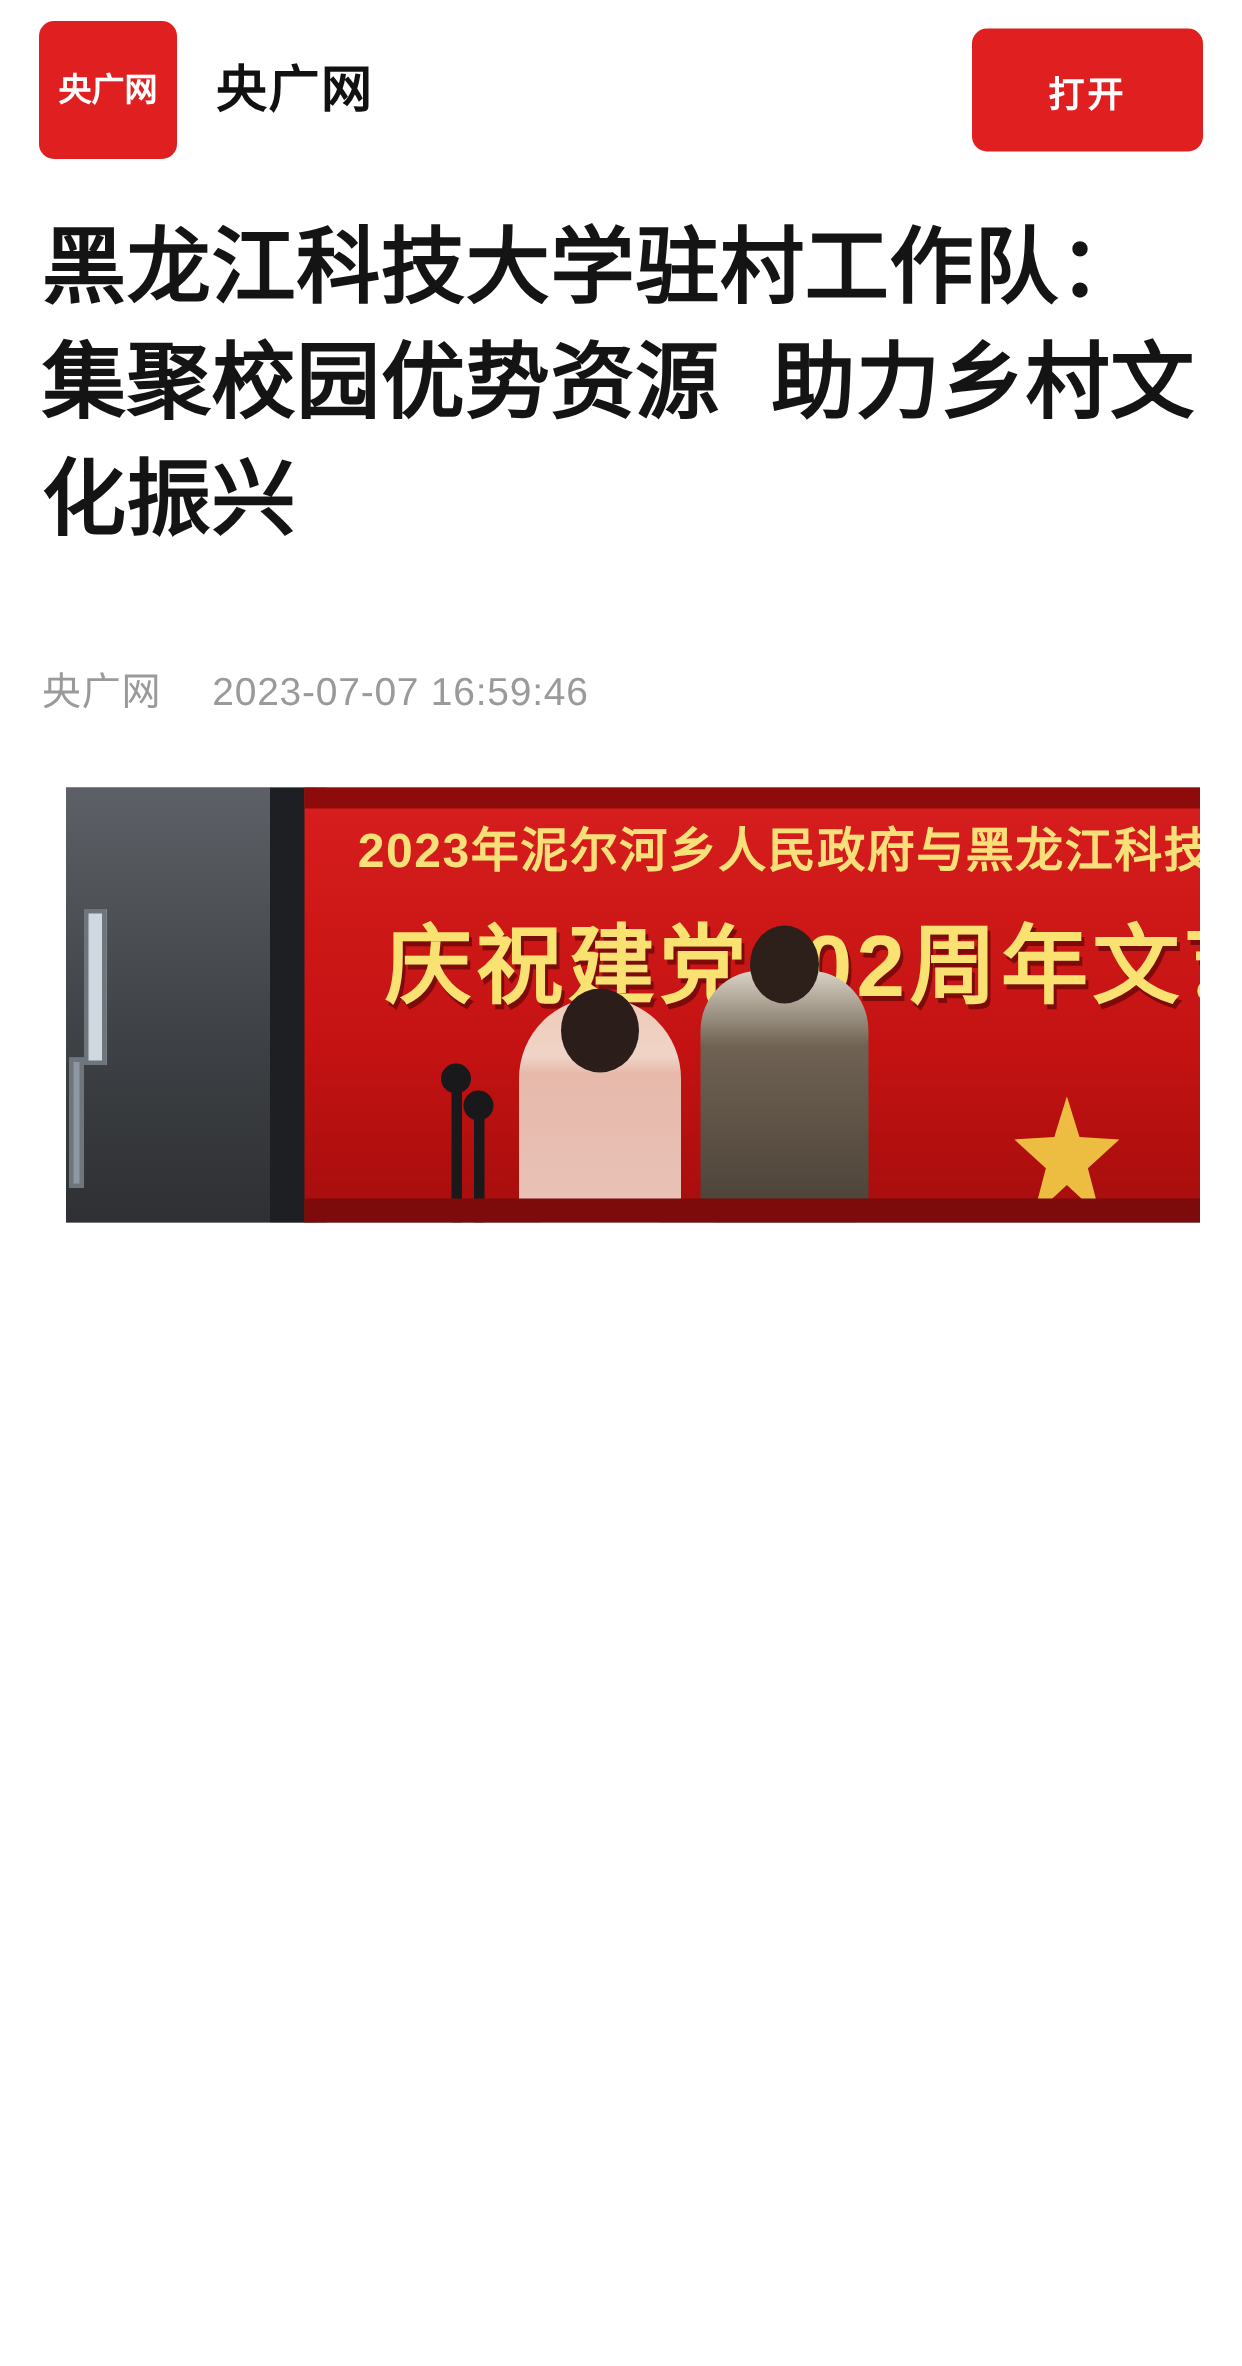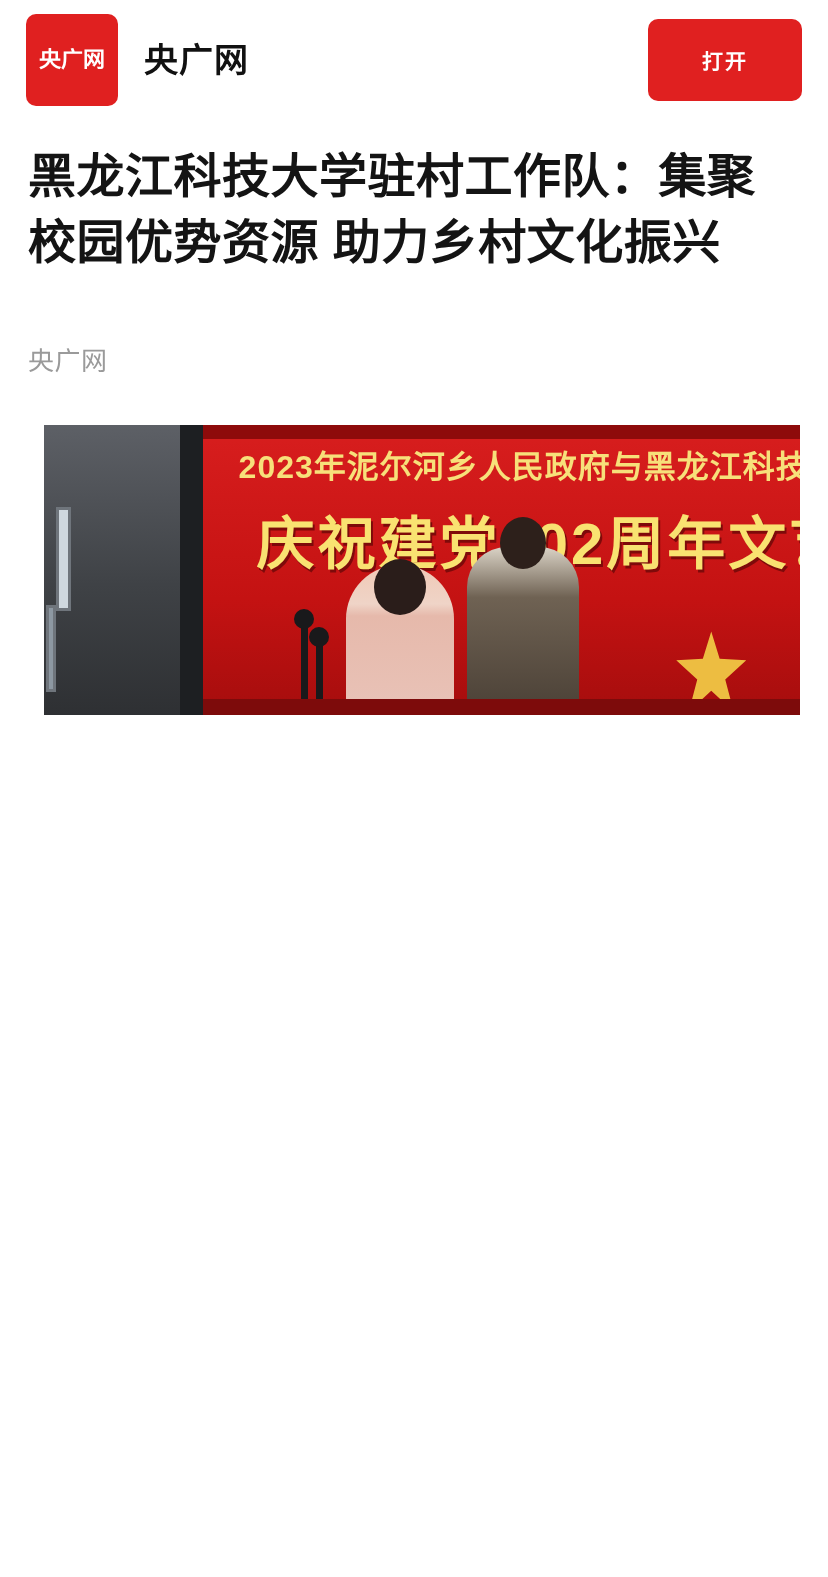--- a/index.html
+++ b/index.html
@@ -59,39 +59,40 @@
     letter-spacing: 0.5px;
   }
   .openbtn {
     flex: 0 0 auto;
     width: 154px;
     height: 82px;
     border: none;
     border-radius: 10px;
     background: #e02020;
     color: #ffffff;
-    font-size: 21px;
+    font-size: 24px;
     font-weight: 700;
     letter-spacing: 2px;
     font-family: inherit;
     cursor: pointer;
   }
 
   
   .article {
     padding: 0 28px;
     box-sizing: border-box;
   }
   .headline {
     margin: 22px 0 0 0;
-    font-size: 48px;
+    font-size: 56px;
     line-height: 1.38;
     font-weight: 700;
     color: #141414;
     letter-spacing: 0.5px;
+    font-family: Liberation Mono, monospace;
   }
   .meta {
     margin-top: 64px;
     font-size: 26px;
     color: #9a9a9a;
     letter-spacing: 0.5px;
     display: flex;
     align-items: baseline;
   }
   .meta .source {
@@ -252,20 +253,21 @@
     <div class="appname">央广网</div>
   </div>
   <button class="openbtn">打开</button>
 </div>
 
 <div class="article">
   <h1 class="headline">黑龙江科技大学驻村工作队：集聚校园优势资源 助力乡村文化振兴</h1>
 
   <div class="meta">
     <span class="source">央广网</span>
+    <span class="time">2023-07-07 16:59:46</span>
   </div>
 
 </div>
 
 <div class="photo-wrap">
   <div class="photo">
     <div class="ph-wall">
       <div class="ph-window ph-w1"></div>
       <div class="ph-window ph-w2"></div>
     </div>

